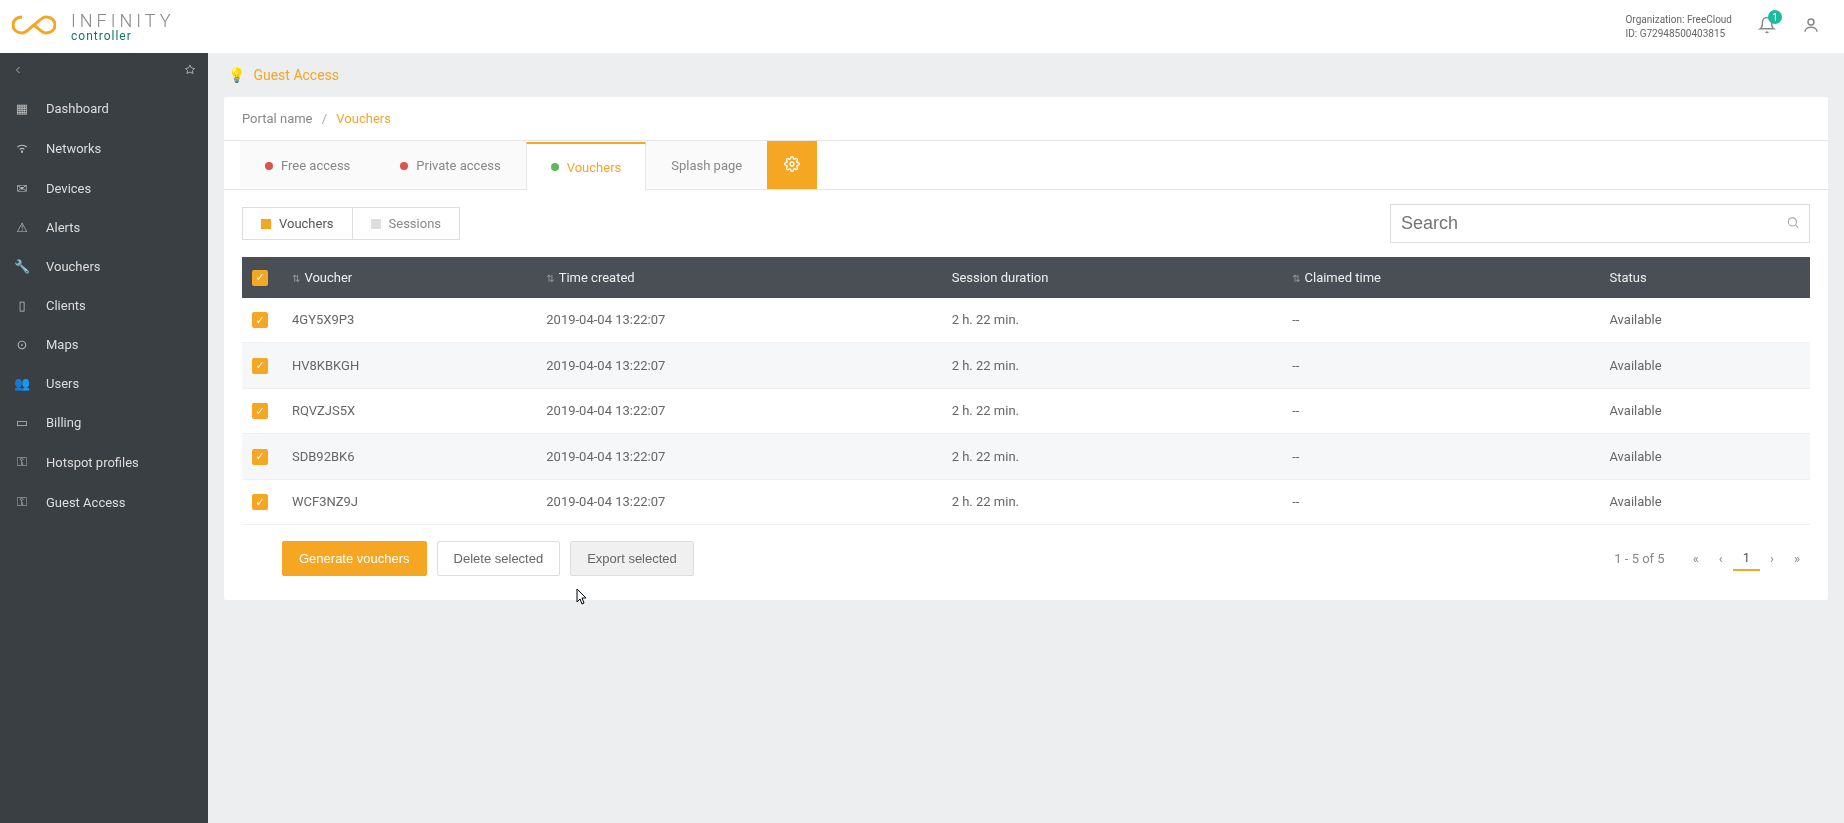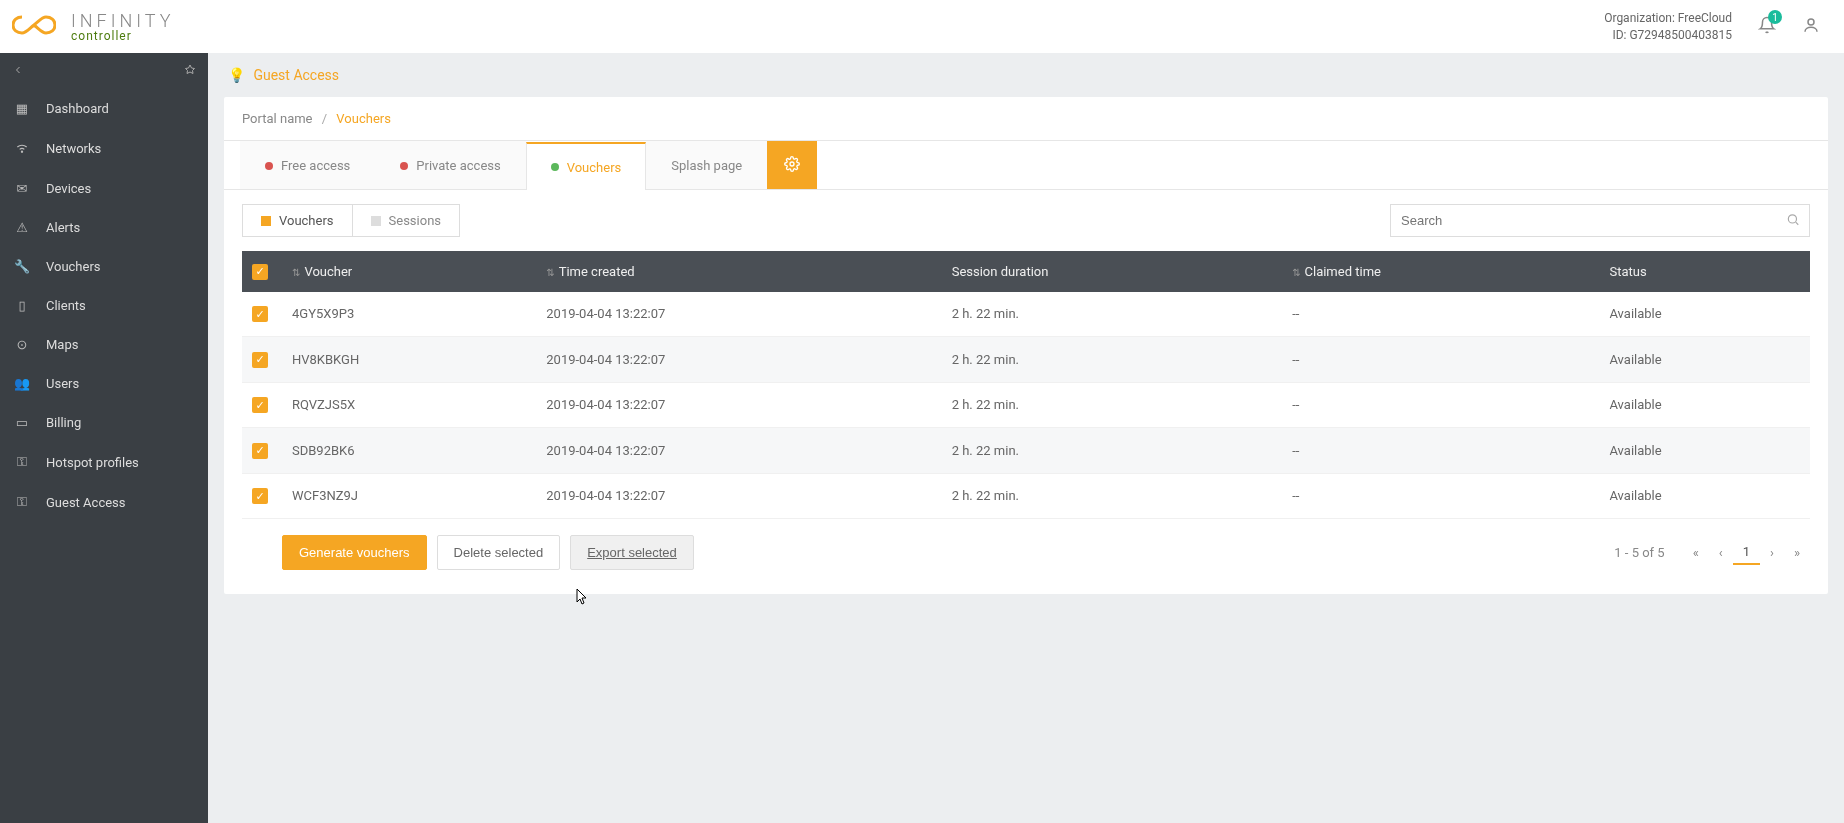--- a/index.html
+++ b/index.html
@@ -4,23 +4,23 @@
 <style>
 * { box-sizing: border-box; margin: 0; padding: 0; }
 body { font-family: -apple-system, "Segoe UI", Roboto, Arial, sans-serif; font-size: 13px; color: #555; background: #f4f4f4; width: 1844px; height: 823px; overflow: hidden; }
 
 
 .topbar { height: 53px; background: #fff; display: flex; align-items: center; justify-content: space-between; padding: 0 24px 0 12px; }
 .brand { display: flex; align-items: center; gap: 15px; }
 .brand-logo { color: #f5a623; }
 .brand-text { display: flex; flex-direction: column; line-height: 1; }
 .brand-top { font-size: 18px; letter-spacing: 4px; color: #888; font-weight: 300; }
-.brand-bot { font-size: 12px; color: #4d7c0f; letter-spacing: 1px; }
+.brand-bot { font-size: 12px; color: #0f766e; letter-spacing: 1px; }
 .topbar-right { display: flex; align-items: center; gap: 26px; }
-.org-info { text-align: right; font-size: 12px; color: #666; line-height: 1.4; }
+.org-info { text-align: left; font-size: 10px; color: #666; line-height: 1.4; }
 .bell { position: relative; color: #888; }
 .badge { position: absolute; top: -6px; right: -6px; background: #1abc9c; color: #fff; font-size: 10px; width: 14px; height: 14px; border-radius: 7px; display: flex; align-items: center; justify-content: center; }
 .user-icon { color: #888; }
 
 
 .layout { display: flex; height: calc(100% - 53px); }
 
 
 .sidebar { width: 208px; background: #3a3f44; color: #c7c7c7; display: flex; flex-direction: column; }
 .side-top { display: flex; align-items: center; justify-content: space-between; padding: 8px 12px; height: 36px; }
@@ -50,37 +50,37 @@
 
 .toolbar { display: flex; justify-content: space-between; align-items: center; padding: 14px 18px; }
 .seg { display: flex; }
 .seg-btn { border: 1px solid #ddd; padding: 8px 18px; background: #fff; color: #888; display: flex; align-items: center; gap: 8px; cursor: pointer; font-size: 13px; }
 .seg-btn:first-child { border-right: none; }
 .seg-btn .sq { width: 10px; height: 10px; display: inline-block; }
 .sq.orange { background: #f5a623; }
 .sq.grey { background: #ddd; }
 .seg-btn.active { color: #555; }
 .search-wrap { position: relative; width: 420px; }
-.search-wrap input { width: 100%; border: 1px solid #ddd; padding: 8px 28px 8px 10px; font-size: 13px; color: #666; outline: none; }
+.search-wrap input { width: 100%; border: 1px solid #ddd; padding: 8px 28px 8px 10px; font-size: 18px; color: #666; outline: none; }
 .search-wrap .mag { position: absolute; right: 10px; top: 50%; transform: translateY(-50%); color: #aaa; }
 
 
 .tbl { width: calc(100% - 36px); margin: 0 18px; border-collapse: collapse; }
 .tbl thead th { background: #4a4f55; color: #eee; font-weight: 400; font-size: 13px; text-align: left; padding: 12px 10px; }
 .tbl tbody td { padding: 14px 10px; font-size: 13px; color: #666; border-bottom: 1px solid #f0f0f0; }
 .tbl tbody tr:nth-child(even) { background: #f6f7f8; }
 .chk { width: 16px; height: 16px; background: #f5a623; display: inline-flex; align-items: center; justify-content: center; color: #fff; border-radius: 2px; font-size: 11px; }
 .sort { color: #999; margin-right: 4px; font-size: 10px; }
 
 
 .foot { display: flex; justify-content: space-between; align-items: center; padding: 16px 18px 24px; }
 .actions { display: flex; gap: 10px; }
 .btn { padding: 9px 16px; border: 1px solid #ddd; background: #fff; color: #666; cursor: pointer; font-size: 13px; border-radius: 2px; }
 .btn.primary { background: #f5a623; color: #fff; border-color: #f5a623; margin-left: 40px; }
-.btn.hover { background: #f0f0f0; text-decoration: underline; }
+.btn.hover { background: #f0f0f0; }
 .pager { display: flex; align-items: center; gap: 0; color: #888; font-size: 13px; }
 .pager .info { margin-right: 18px; }
 .pager .pg { padding: 4px 10px; cursor: pointer; color: #888; }
 .pager .pg.cur { border-bottom: 2px solid #f5a623; color: #555; }
 
 .cursor-img { position: absolute; pointer-events: none; left: 572px; top: 588px; }
 </style>
 </head>
 <body>
 

